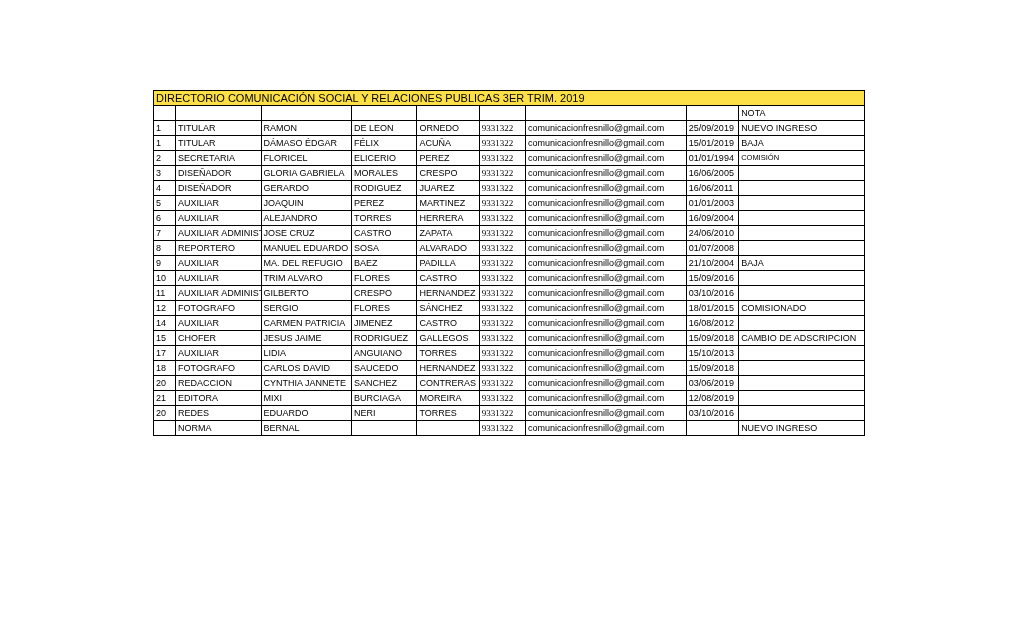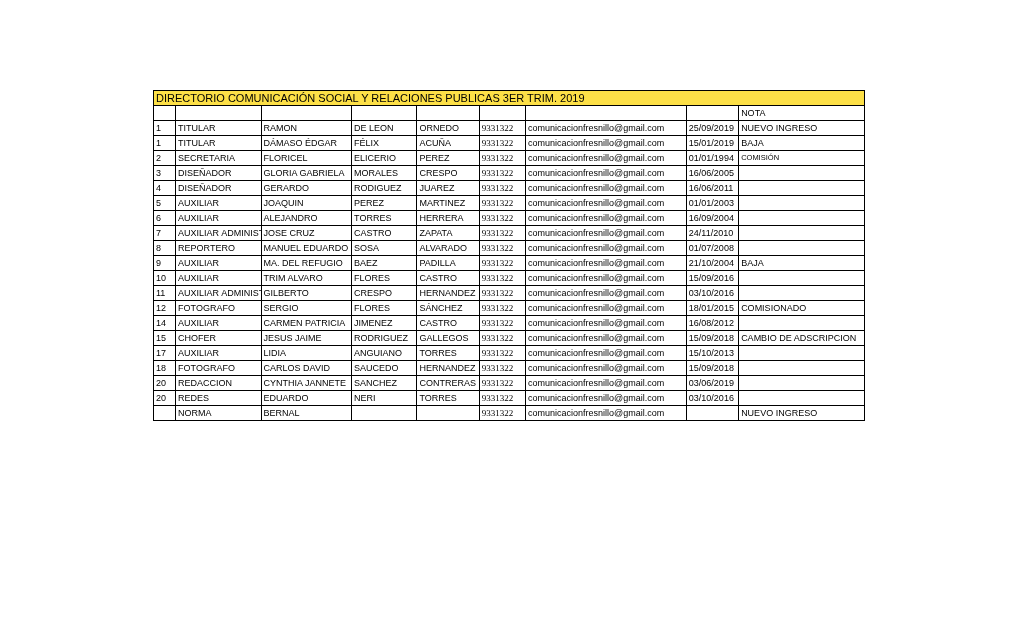--- a/index.html
+++ b/index.html
@@ -191,21 +191,21 @@
           <td></td>
         </tr>
         <tr>
           <td class="num">7</td>
           <td>AUXILIAR ADMINISTRATIVO</td>
           <td>JOSE CRUZ</td>
           <td>CASTRO</td>
           <td>ZAPATA</td>
           <td class="tel">9331322</td>
           <td>comunicacionfresnillo@gmail.com</td>
-          <td class="fecha">24/11/2010</td>
+          <td class="fecha">24/06/2010</td>
           <td></td>
         </tr>
         <tr>
           <td class="num">8</td>
           <td>REPORTERO</td>
           <td>MANUEL EDUARDO</td>
           <td>SOSA</td>
           <td>ALVARADO</td>
           <td class="tel">9331322</td>
           <td>comunicacionfresnillo@gmail.com</td>
@@ -305,20 +305,31 @@
           <td>REDACCION</td>
           <td>CYNTHIA JANNETE</td>
           <td>SANCHEZ</td>
           <td>CONTRERAS</td>
           <td class="tel">9331322</td>
           <td>comunicacionfresnillo@gmail.com</td>
           <td class="fecha">03/06/2019</td>
           <td></td>
         </tr>
         <tr>
+          <td class="num">21</td>
+          <td>EDITORA</td>
+          <td>MIXI</td>
+          <td>BURCIAGA</td>
+          <td>MOREIRA</td>
+          <td class="tel">9331322</td>
+          <td>comunicacionfresnillo@gmail.com</td>
+          <td class="fecha">12/08/2019</td>
+          <td></td>
+        </tr>
+        <tr>
           <td class="num">20</td>
           <td>REDES</td>
           <td>EDUARDO</td>
           <td>NERI</td>
           <td>TORRES</td>
           <td class="tel">9331322</td>
           <td>comunicacionfresnillo@gmail.com</td>
           <td class="fecha">03/10/2016</td>
           <td></td>
         </tr>

